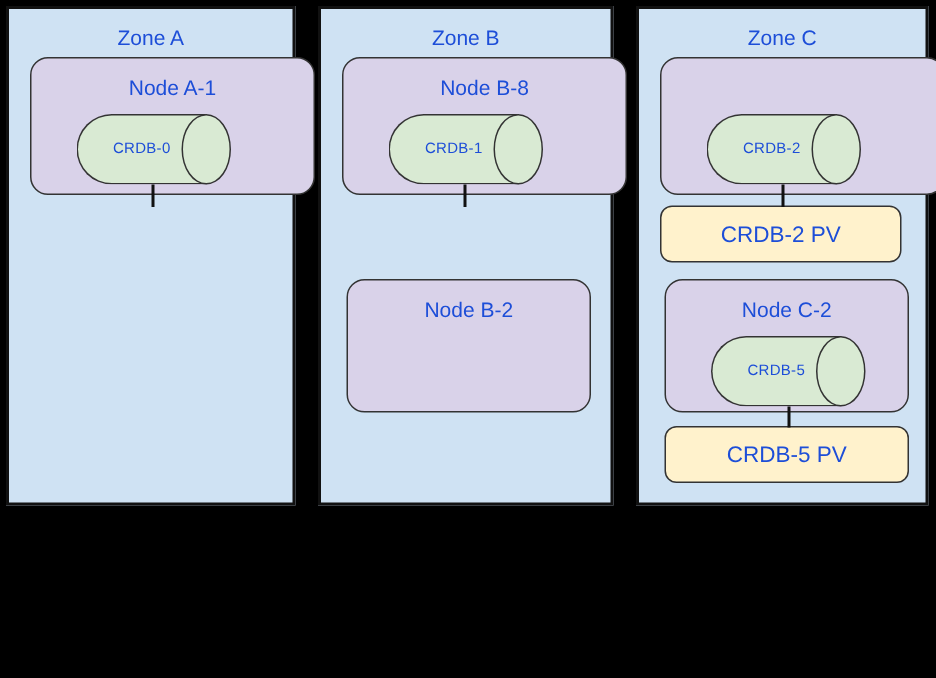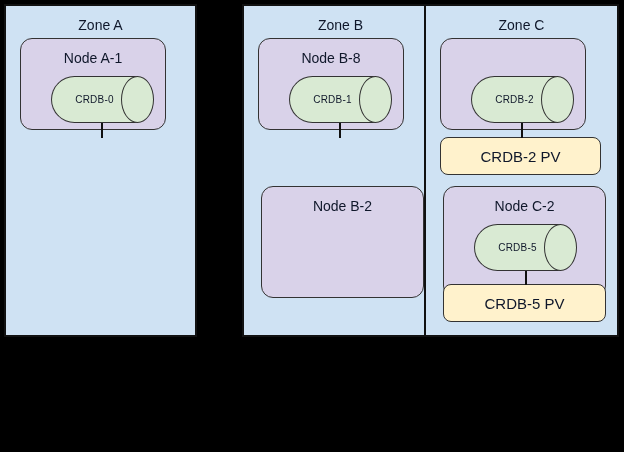--- a/index.html
+++ b/index.html
@@ -1,36 +1,36 @@
 <!DOCTYPE html>
 <html><head>
 <meta charset="utf-8">
 <style>
   html,body{margin:0;padding:0;background:#000;}
   .canvas{
     position:relative;width:624px;height:452px;background:#000000;
-    font-family:"Liberation Sans",sans-serif;color:#0f172a;overflow:hidden;
+    font-family:"Liberation Sans",sans-serif;color:#1d4ed8;overflow:hidden;
   }
   .zone{
     position:absolute;top:4px;height:333px;box-sizing:border-box;
     background:#cfe2f3;border:2px solid #111;
   }
   .zone-a{left:4px;width:193px;}
-  .zone-b{left:212px;width:197px;margin-left:30px;}
+  .zone-b{left:212px;width:197px;}
   .zone-c{left:424px;width:195px;}
   .zone-title{
     position:absolute;top:11px;left:0;right:0;text-align:center;
     font-size:14px;line-height:16px;
   }
   .node{
     position:absolute;box-sizing:border-box;background:#d9d2e9;
     border:1.3px solid #333;border-radius:12px;
   }
-  .n1{left:14px;top:32px;width:146px;height:92px;}
-  .n2{left:17px;top:180px;width:163px;height:112px;}
+  .n1{left:14px;top:32px;width:190px;height:92px;}
+  .n2{left:17px;top:180px;width:163px;height:89px;}
   .node-label{
     position:absolute;top:11px;left:0;right:0;text-align:center;
     font-size:14px;line-height:16px;
   }
   .pv{
     position:absolute;box-sizing:border-box;background:#fff2cc;
     border:1.3px solid #333;border-radius:8px;
     display:flex;align-items:center;justify-content:center;font-size:15px;
   }
   .pv1{left:14px;top:131px;width:161px;height:38px;}

